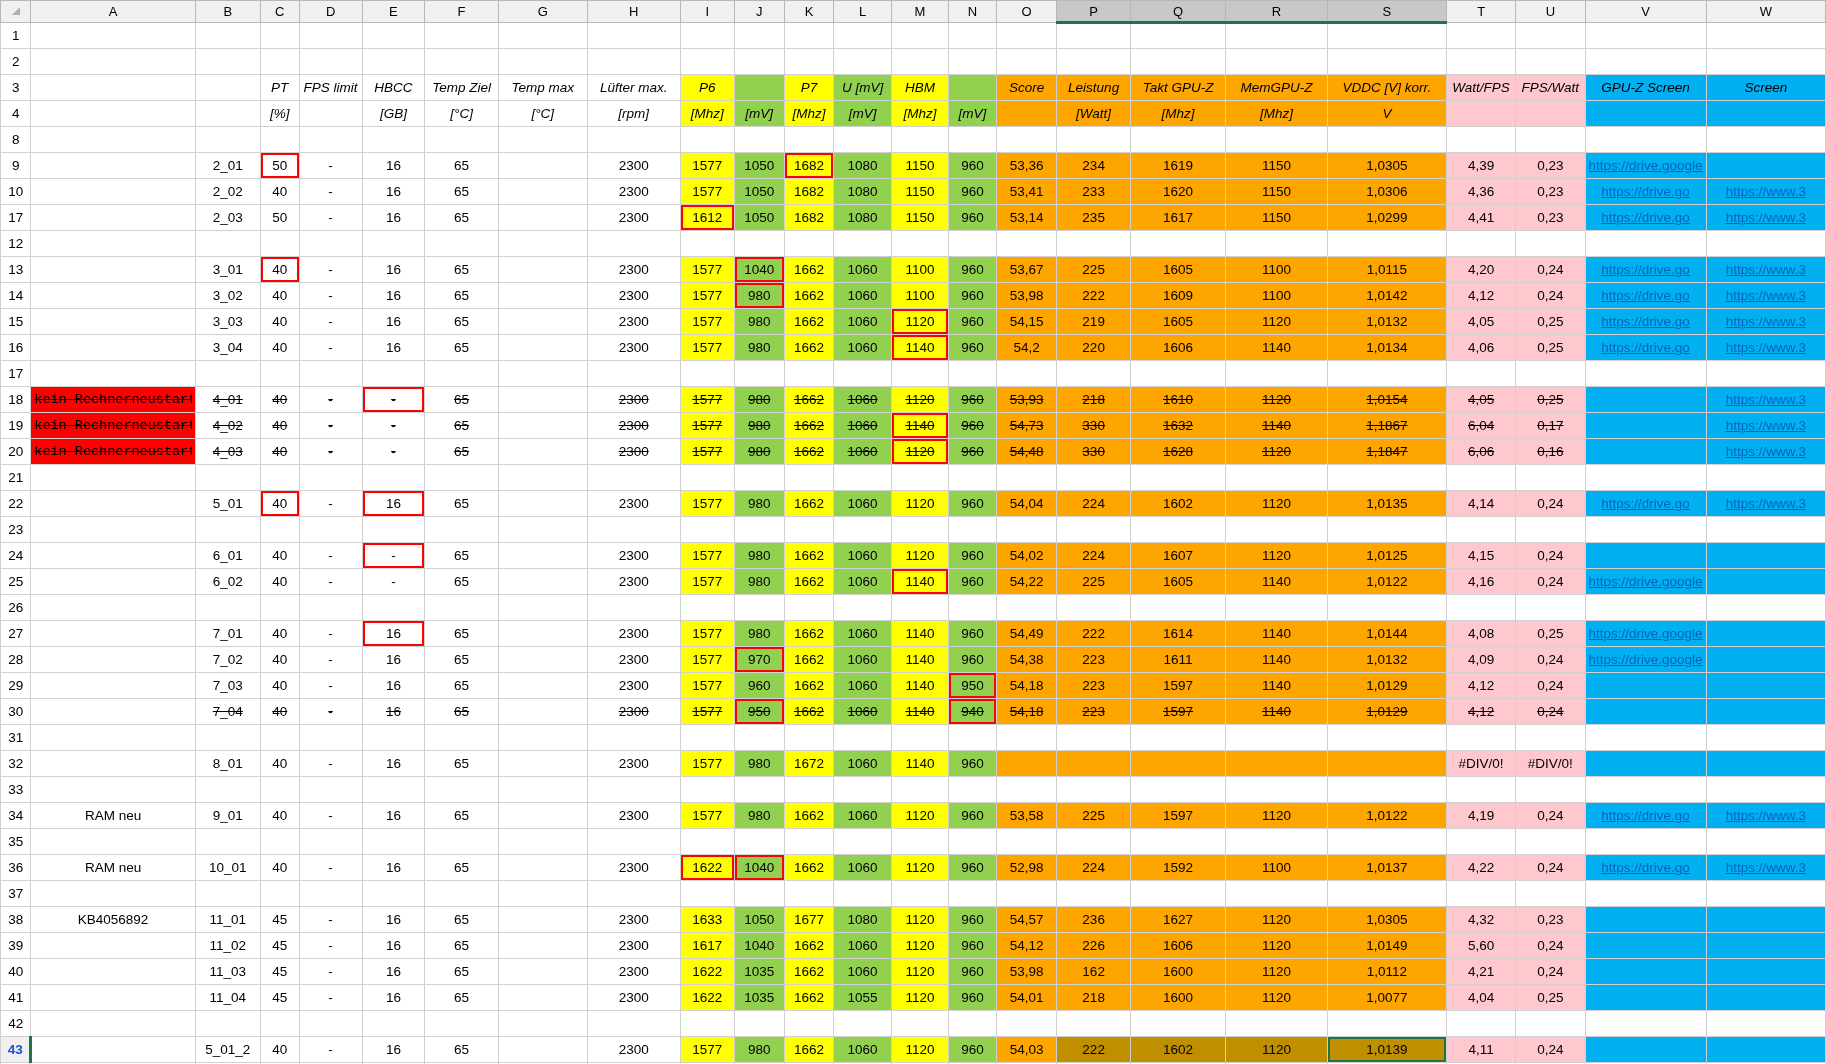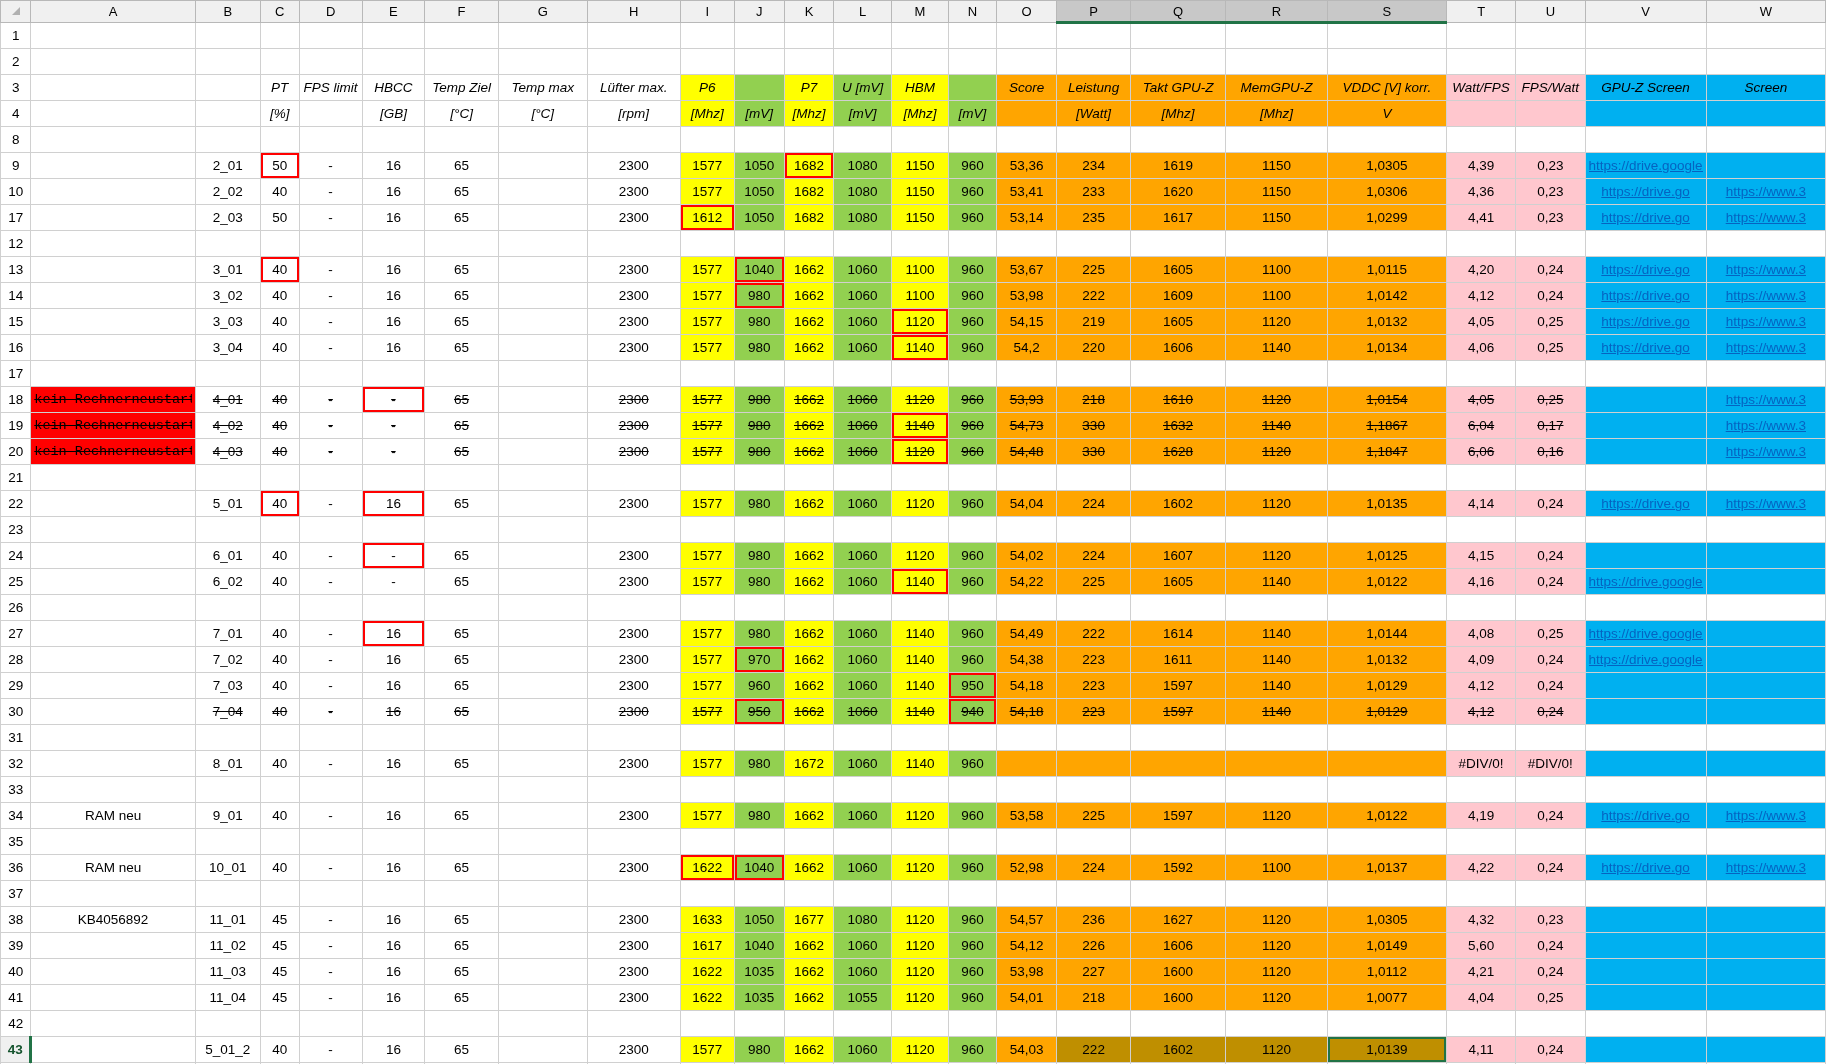--- a/index.html
+++ b/index.html
@@ -49,21 +49,21 @@
   th.rowhead {
     background: #f0f0f0;
     border: 1px solid #b8b8b8;
     color: #000;
     width: 28px;
     font-size: 13px;
     text-align: center;
   }
   th.rowhead.sel {
     background: #f0f0f0;
-    color: #14532d;
+    color: #1d4ed8;
     font-weight: bold;
     border-right: 3px solid #217346;
   }
   th.corner {
     background: #f0f0f0;
     border: 1px solid #b8b8b8;
     width: 28px;
   }
   
   .yellow  { background: #ffff00 !important; }
@@ -2777,21 +2777,21 @@
           <td class="yellow">
             <span class="clip">1120</span>
           </td>
           <td class="green">
             <span class="clip">960</span>
           </td>
           <td class="orange">
             <span class="clip">53,98</span>
           </td>
           <td class="orange">
-            <span class="clip">227</span>
+            <span class="clip">162</span>
           </td>
           <td class="orange">
             <span class="clip">1600</span>
           </td>
           <td class="orange">
             <span class="clip">1120</span>
           </td>
           <td class="orange">
             <span class="clip">1,0112</span>
           </td>

